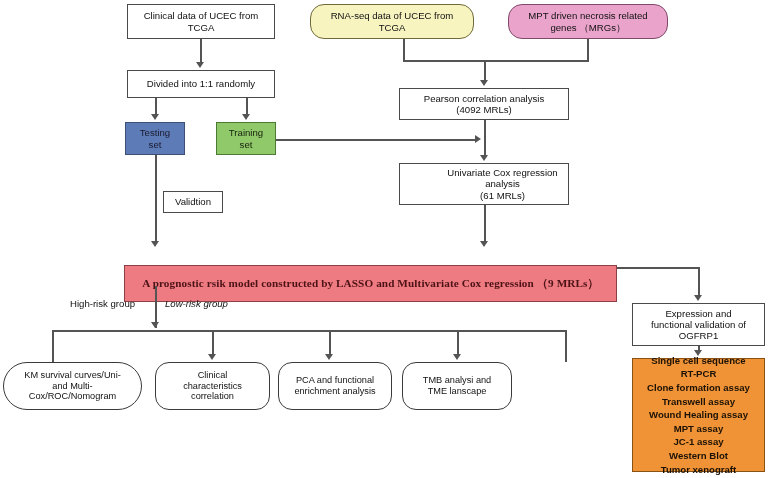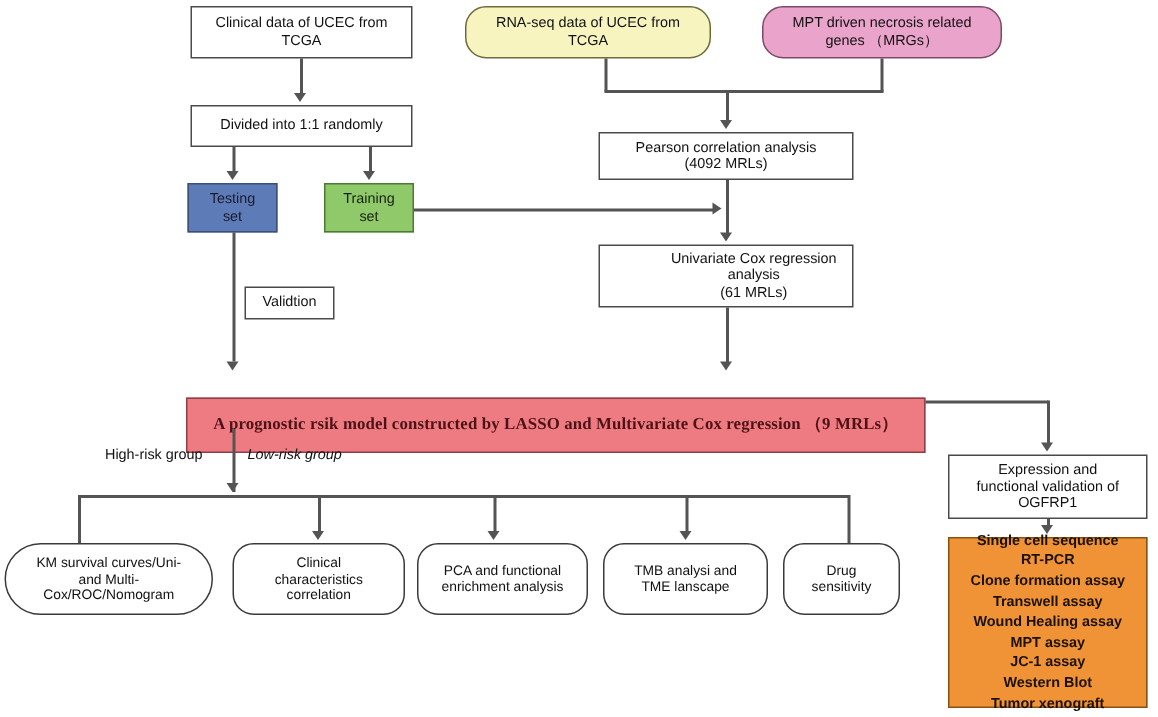--- a/index.html
+++ b/index.html
@@ -145,22 +145,20 @@
   <div class="node round fs9" style="left:155px; top:362px; width:115px; height:48px;">Clinical
 characteristics
 correlation</div>
 
   <div class="node round fs9" style="left:278px; top:362px; width:114px; height:48px;">PCA and functional
 enrichment analysis</div>
 
   <div class="node round fs9" style="left:402px; top:362px; width:110px; height:48px;">TMB analysi and
 TME lanscape</div>
 
-  <div class="node round fs9" style="left:522px; top:362px; width:78px; height:48px;">Drug
-sensitivity</div>
 
   <div class="label" style="left:70px; top:298px;">High-risk group</div>
   <div class="label" style="left:165px; top:298px;font-style:italic;">Low-risk group</div>
 
   <div class="ln vl" style="left:200px; top:39px; height:24px;"></div>
   <div class="arrow" style="left:196px; top:62px;"></div>
 
   <div class="ln vl" style="left:155px; top:98px; height:17px;"></div>
   <div class="arrow" style="left:151px; top:114px;"></div>
   <div class="ln vl" style="left:246px; top:98px; height:17px;"></div>

